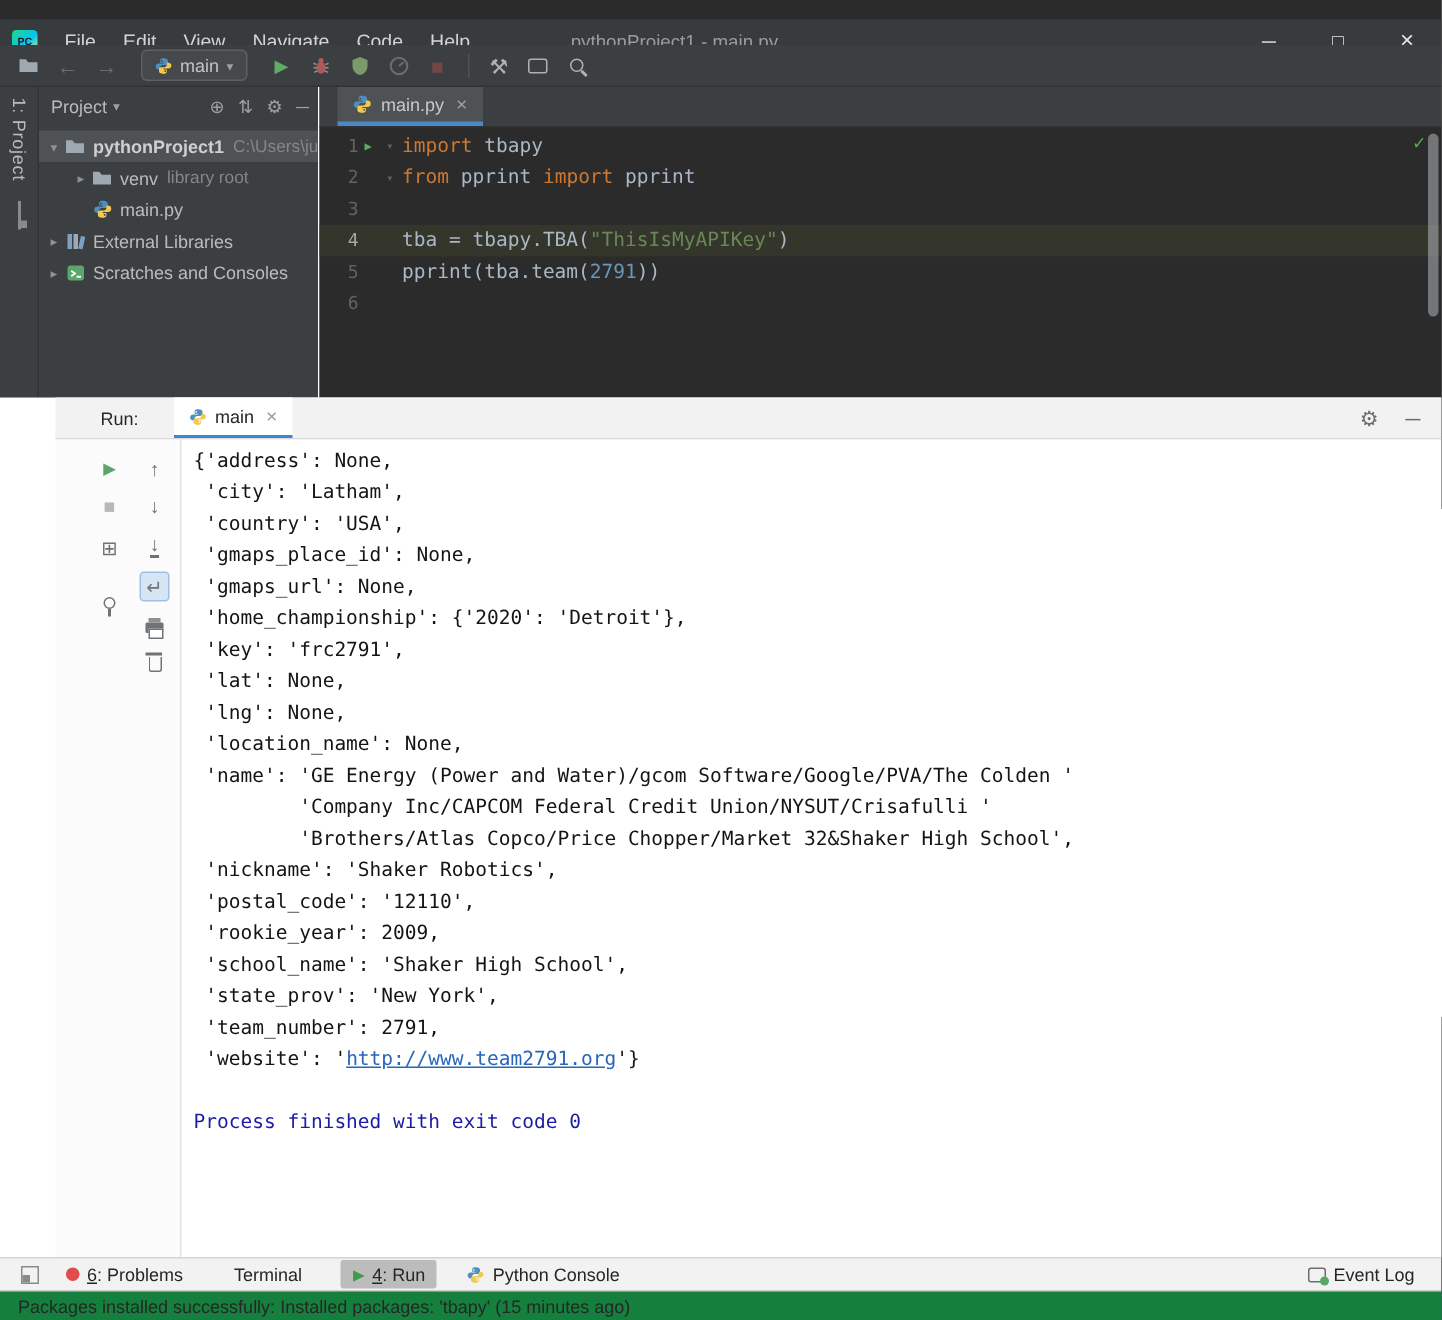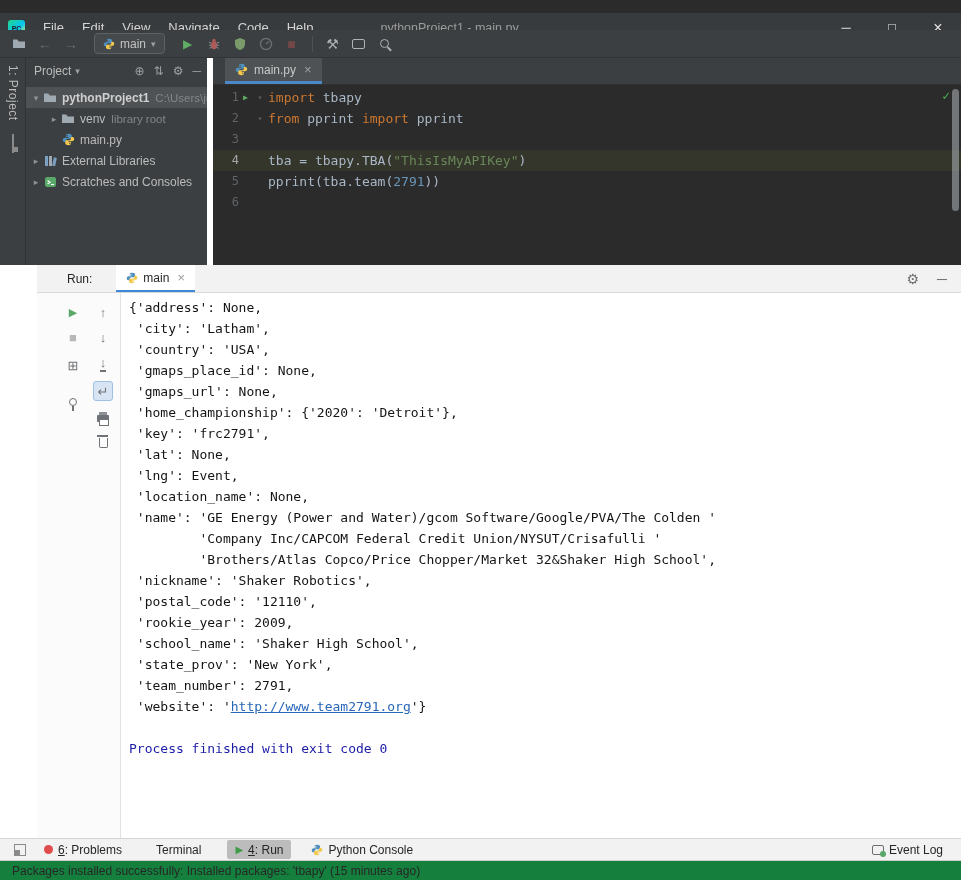--- a/index.html
+++ b/index.html
@@ -25,21 +25,21 @@
   .sep{width:1px;height:16px;background:#515151;margin:0 7px;}
   .magnifier{position:relative;width:9px;height:9px;border:1.5px solid #afb1b3;border-radius:50%;}
   .magnifier::after{content:'';position:absolute;width:5px;height:1.5px;background:#afb1b3;transform:rotate(45deg);right:-4px;bottom:-2px;}
   .monitor{width:13px;height:10px;border:1.5px solid #afb1b3;border-radius:2px;}
 
   
   .main-top{position:absolute;top:58px;left:0;width:961px;height:207px;display:flex;}
   .stripe{width:26px;background:#3c3f41;border-right:1px solid #323232;display:flex;flex-direction:column;align-items:center;padding-top:7px;gap:14px;flex:none;}
   .vtext{writing-mode:vertical-rl;font-size:12px;color:#bbbbbb;letter-spacing:.5px;}
 
-  .project-pane{width:187px;background:#3c3f41;border-right:6px solid #ffffff;font-size:12px;color:#bbbbbb;flex:none;overflow:hidden;}
+  .project-pane{width:187px;background:#3c3f41;border-right:1px solid #ffffff;font-size:12px;color:#bbbbbb;flex:none;overflow:hidden;}
   .pp-header{height:26px;display:flex;align-items:center;padding:0 6px 0 8px;}
   .pp-title{display:flex;align-items:center;gap:4px;}
   .pp-icons{margin-left:auto;display:flex;align-items:center;gap:9px;color:#9da0a2;font-size:12px;}
   .tree{padding-top:3px;}
   .trow{height:21px;display:flex;align-items:center;white-space:nowrap;overflow:hidden;}
   .trow.selected{background:#4e5254;}
   .chev{width:12px;text-align:center;color:#8f9295;font-size:9px;flex:none;}
   .ticon{width:16px;display:flex;justify-content:center;flex:none;margin-right:4px;}
   .tlabel.bold{font-weight:bold;color:#cfcfcf;}
   .suffix{color:#848689;margin-left:6px;font-size:11.5px;}
@@ -356,21 +356,21 @@
       </div>
       <div class="console">
           <div class="console-line"><span>{'address': None,</span></div>
           <div class="console-line"><span> 'city': 'Latham',</span></div>
           <div class="console-line"><span> 'country': 'USA',</span></div>
           <div class="console-line"><span> 'gmaps_place_id': None,</span></div>
           <div class="console-line"><span> 'gmaps_url': None,</span></div>
           <div class="console-line"><span> 'home_championship': {'2020': 'Detroit'},</span></div>
           <div class="console-line"><span> 'key': 'frc2791',</span></div>
           <div class="console-line"><span> 'lat': None,</span></div>
-          <div class="console-line"><span> 'lng': Event,</span></div>
+          <div class="console-line"><span> 'lng': None,</span></div>
           <div class="console-line"><span> 'location_name': None,</span></div>
           <div class="console-line"><span> 'name': 'GE Energy (Power and Water)/gcom Software/Google/PVA/The Colden '</span></div>
           <div class="console-line"><span>         'Company Inc/CAPCOM Federal Credit Union/NYSUT/Crisafulli '</span></div>
           <div class="console-line"><span>         'Brothers/Atlas Copco/Price Chopper/Market 32&amp;Shaker High School',</span></div>
           <div class="console-line"><span> 'nickname': 'Shaker Robotics',</span></div>
           <div class="console-line"><span> 'postal_code': '12110',</span></div>
           <div class="console-line"><span> 'rookie_year': 2009,</span></div>
           <div class="console-line"><span> 'school_name': 'Shaker High School',</span></div>
           <div class="console-line"><span> 'state_prov': 'New York',</span></div>
           <div class="console-line"><span> 'team_number': 2791,</span></div>

